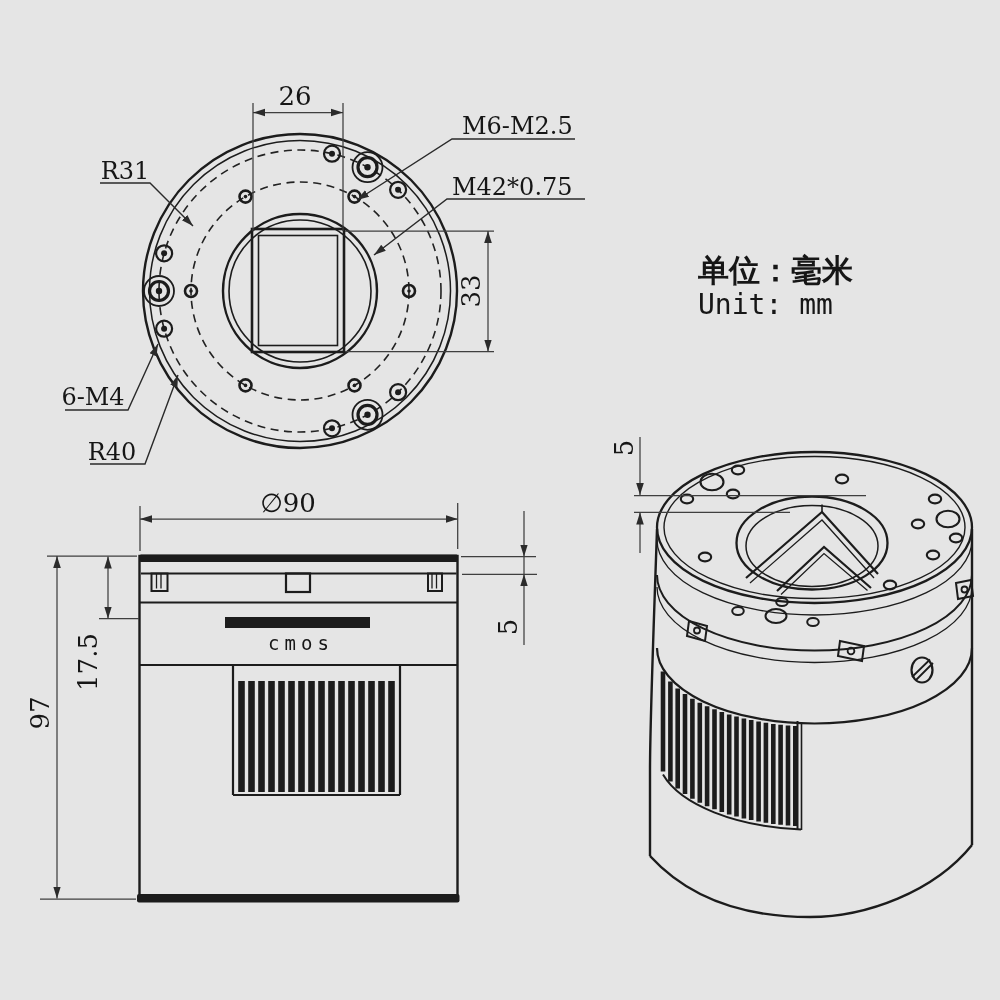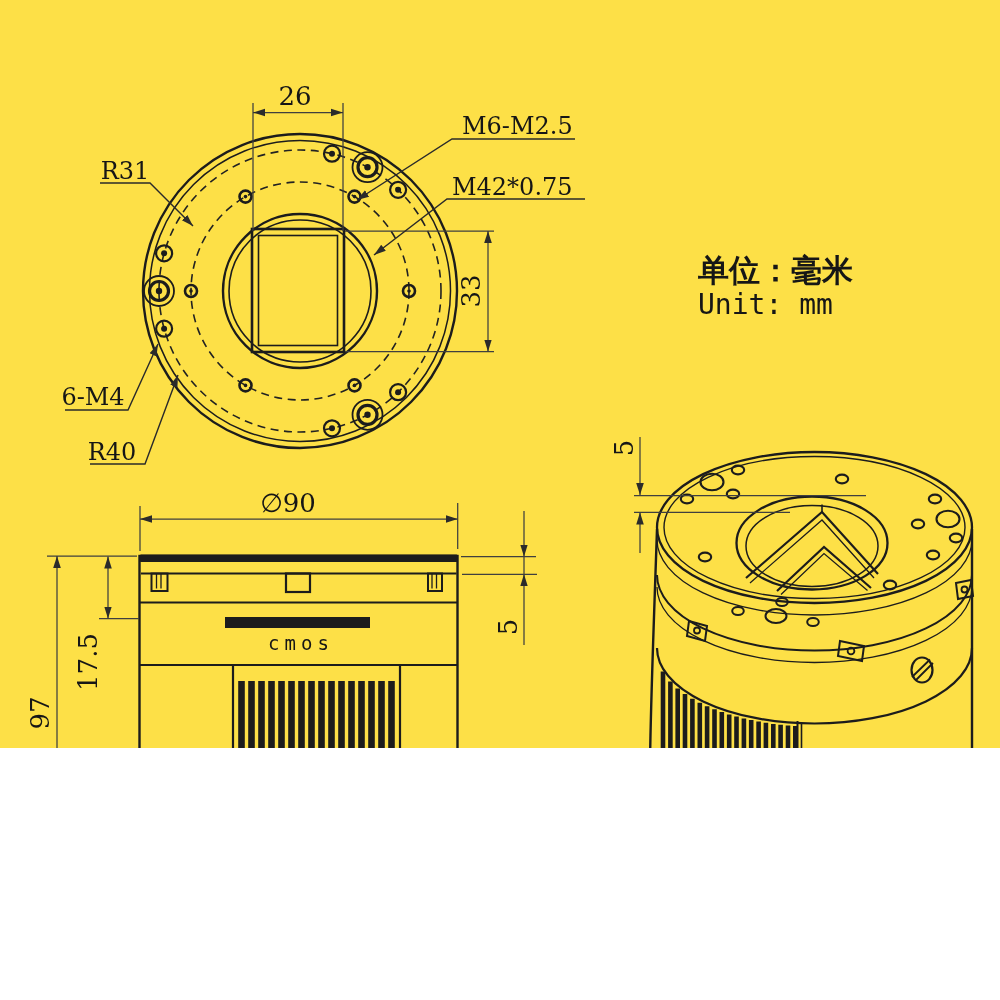--- a/index.html
+++ b/index.html
@@ -1,16 +1,16 @@
 <!DOCTYPE html>
 <html><head>
 <meta charset="utf-8">
 <style>
   html,body{margin:0;padding:0;background:#ffffff;}
-  .page{position:relative;width:1000px;height:748px;background:#fde047;overflow:hidden;}
+  .page{position:relative;width:1000px;height:1000px;background:#e5e5e5;overflow:hidden;}
   svg{position:absolute;left:0;top:0;}
   .ln{stroke:#1c1c1c;fill:none;}
   .dsh{stroke:#222222;fill:none;stroke-width:1.6;stroke-dasharray:8 5.5;}
   .dim{stroke:#3f3f3f;fill:none;stroke-width:1.25;}
   .ldr{stroke:#2a2a2a;fill:none;stroke-width:1.4;}
   .fl{fill:#1c1c1c;stroke:none;}
   text{fill:#161616;font-family:"DejaVu Serif","Liberation Serif",serif;}
   .t26{font-size:26px;}
   .t24{font-size:24px;}
   .mono{font-family:"DejaVu Sans Mono","Liberation Mono",monospace;}

